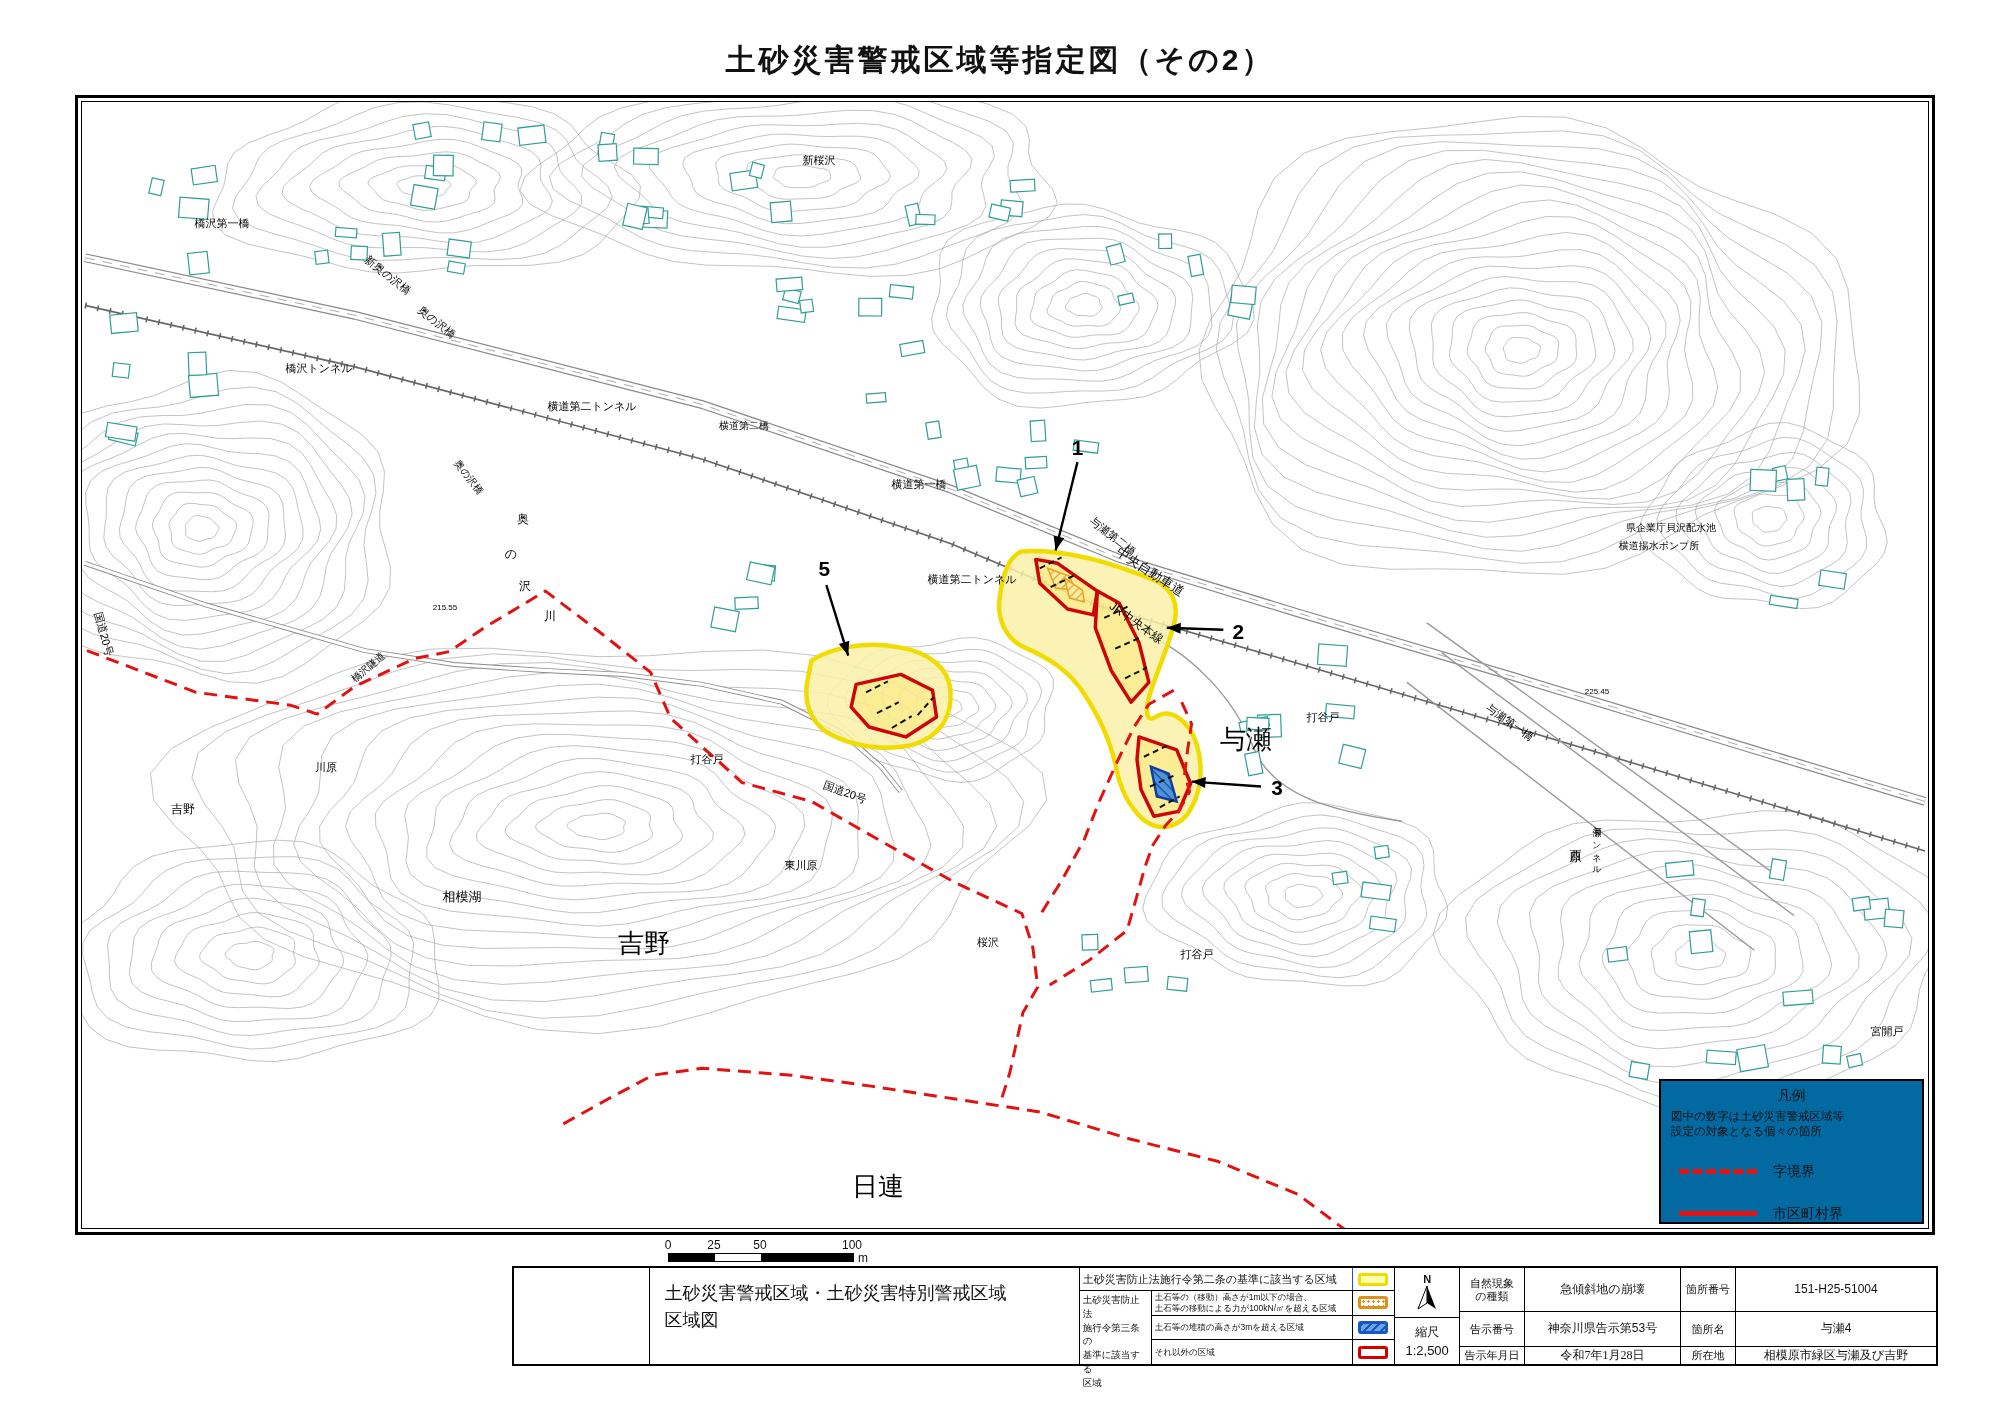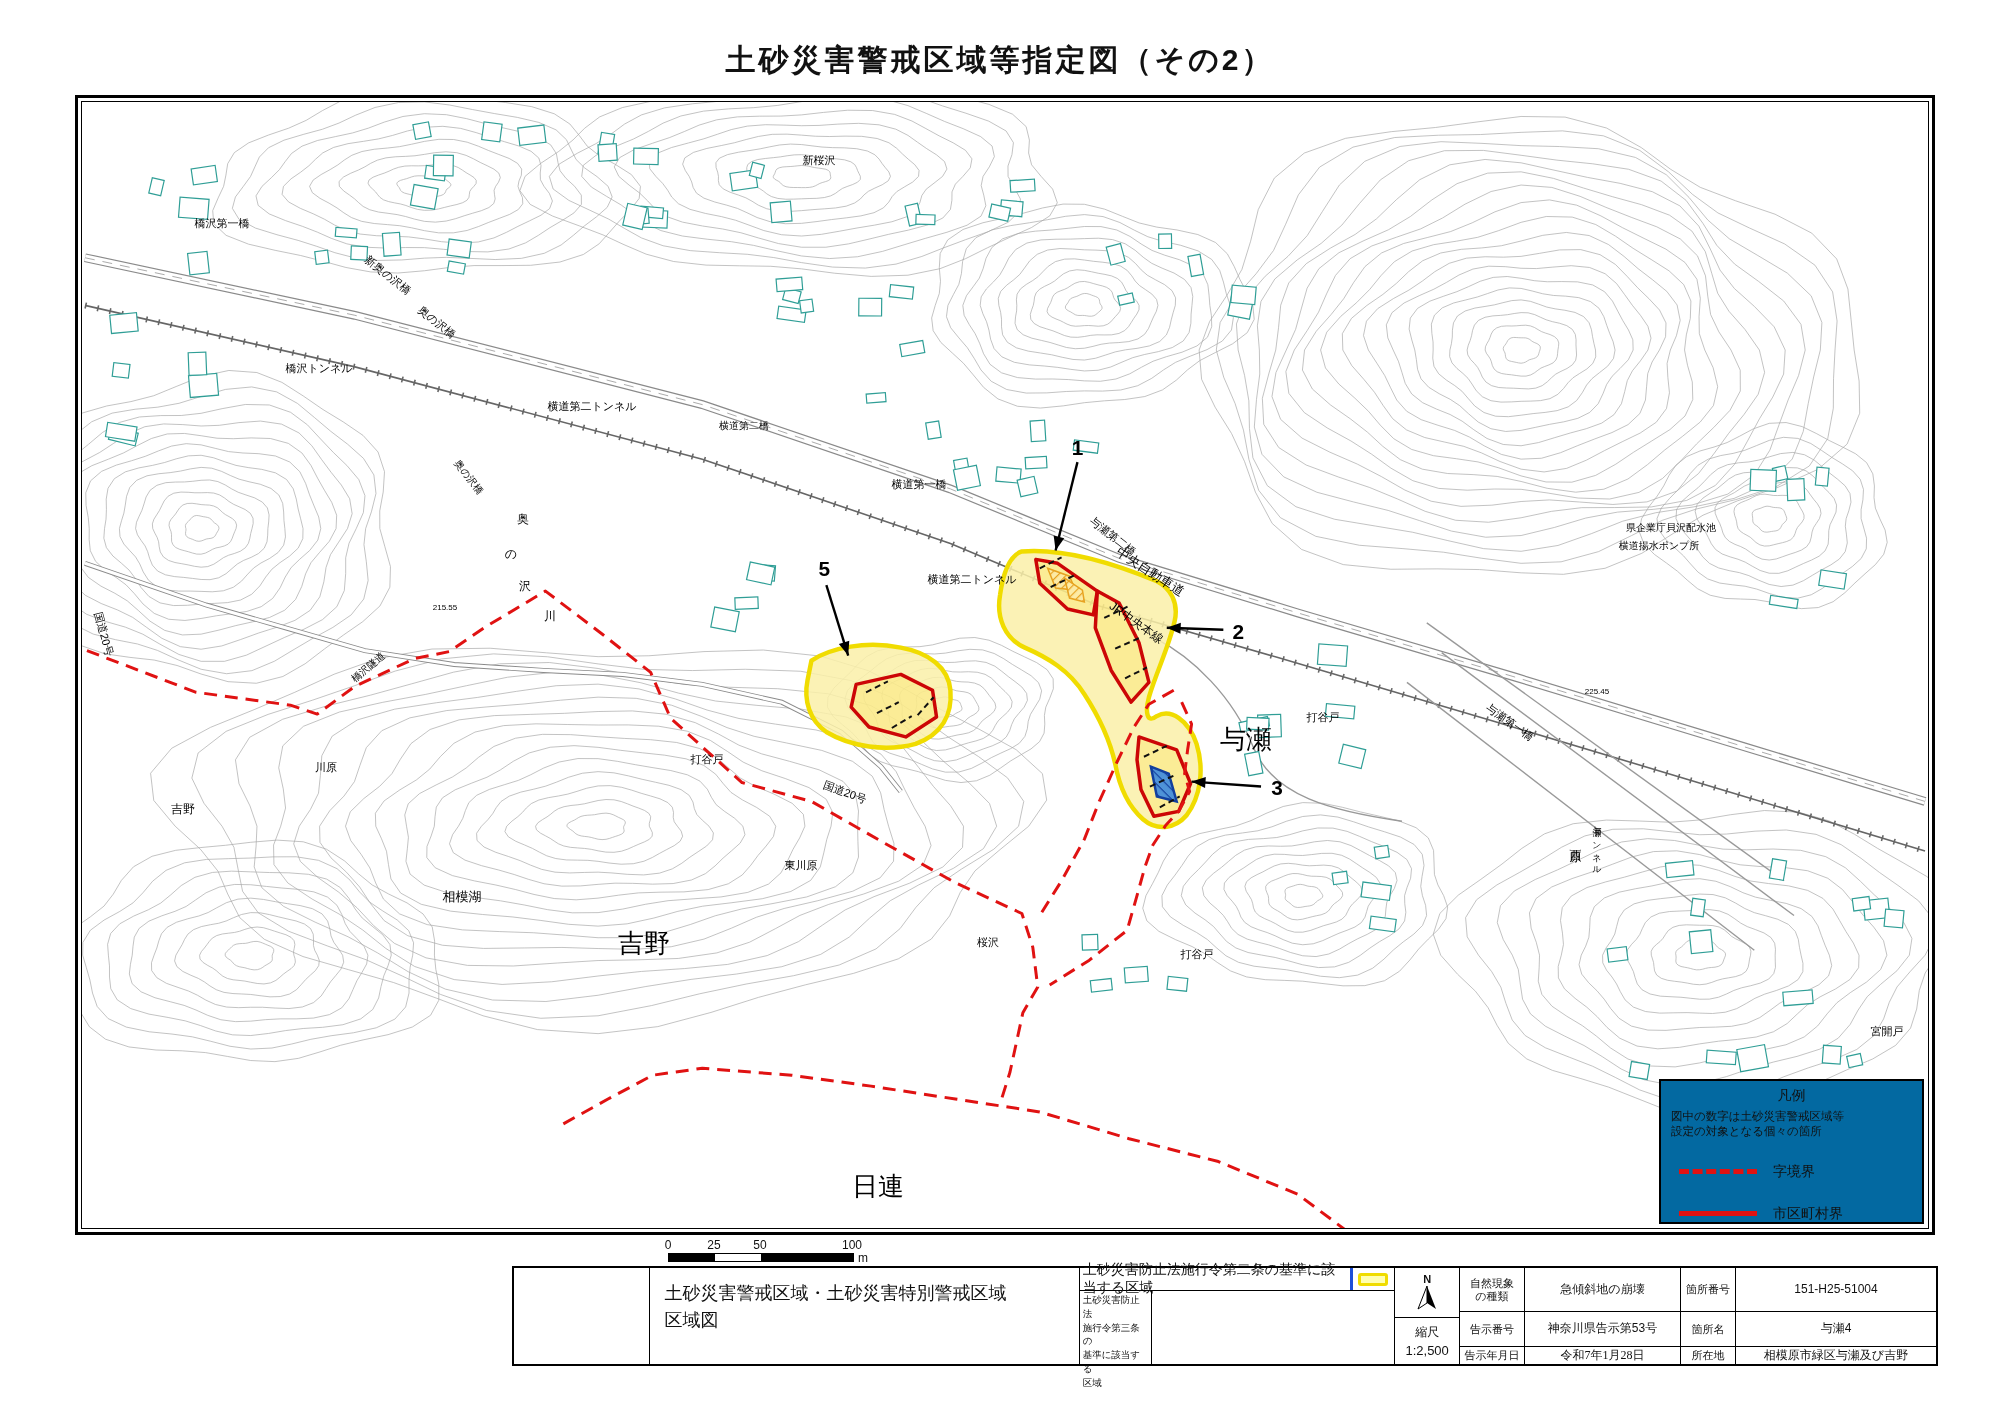--- a/index.html
+++ b/index.html
@@ -53,21 +53,21 @@
   
   .tb{
     position:absolute;left:512px;top:1266px;width:1426px;height:100px;
     border:2px solid #000;box-sizing:border-box;display:flex;background:#fff;z-index:7;
   }
   .tb-col{box-sizing:border-box;border-right:1px solid #000;height:100%;}
   .tb-empty{width:137px;}
   .tb-title{width:431px;padding:12px 0 0 14px;font-size:18px;line-height:1.5;white-space:pre-line;}
   .leg{width:317px;display:flex;flex-direction:column;}
   .leg-row1{height:23px;display:flex;border-bottom:1px solid #000;box-sizing:border-box;}
-  .leg-desc1{width:273px;border-right:3px solid #1d4ed8;box-sizing:border-box;font-size:14px;
+  .leg-desc1{width:273px;border-right:1px solid #1d4ed8;box-sizing:border-box;font-size:11px;
     display:flex;align-items:center;padding:0 3px;}
   .leg-swcell{flex:1;display:flex;align-items:center;justify-content:center;}
   .leg-body{flex:1;display:flex;min-height:0;}
   .leg-group{width:72px;border-right:1px solid #000;box-sizing:border-box;font-size:9.5px;
     padding:2px 3px;white-space:pre-line;line-height:1.45;}
   .leg-rows{flex:1;display:flex;flex-direction:column;}
   .leg-row{display:flex;flex:1;border-bottom:1px solid #000;box-sizing:border-box;min-height:0;}
   .leg-row:last-child{border-bottom:none;}
   .leg-desc{width:201px;border-right:1px solid #000;box-sizing:border-box;font-size:8.5px;
     display:flex;align-items:center;padding:0 3px;white-space:pre-line;line-height:1.25;}
@@ -482,20 +482,41 @@
       <div class="leg-desc1">土砂災害防止法施行令第二条の基準に該当する区域</div>
       <div class="leg-swcell">
           <div class="sw sw-yellow"></div>
         </div>
     </div>
     <div class="leg-body">
       <div class="leg-group">土砂災害防止法
 施行令第三条の
 基準に該当する
 区域</div>
+      <div class="leg-rows">
+        <div class="leg-row">
+          <div class="leg-desc">土石等の（移動）高さが1m以下の場合、
+土石等の移動による力が100kN/㎡を超える区域</div>
+          <div class="leg-swcell">
+              <div class="sw sw-orange"></div>
+            </div>
+        </div>
+        <div class="leg-row">
+          <div class="leg-desc">土石等の堆積の高さが3mを超える区域</div>
+          <div class="leg-swcell">
+              <div class="sw sw-blue"></div>
+            </div>
+        </div>
+        <div class="leg-row">
+          <div class="leg-desc">それ以外の区域</div>
+          <div class="leg-swcell">
+              <div class="sw sw-red"></div>
+            </div>
+        </div>
+      </div>
     </div>
   </div>
 
   <div class="tb-col comp">
     <div class="comp-top">
       <div class="comp-n">N</div>
       <svg width="22" height="26" viewBox="0 0 22 26">
         <path d="M11,1 L20,24 L11,18 Z" fill="#000"></path>
         <path d="M11,1 L2,24 L11,18 Z" fill="#fff" stroke="#000" stroke-width="1"></path>
       </svg>

